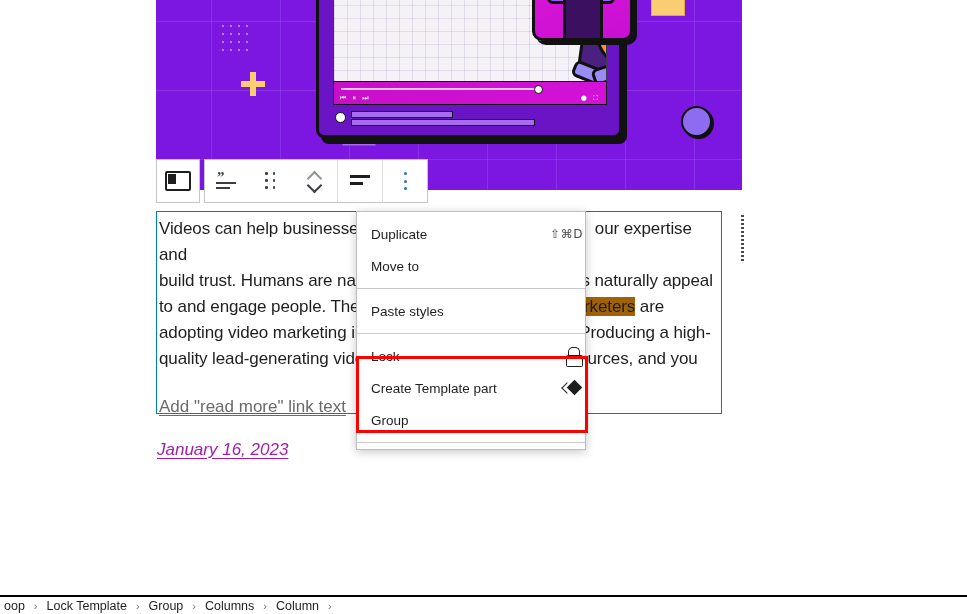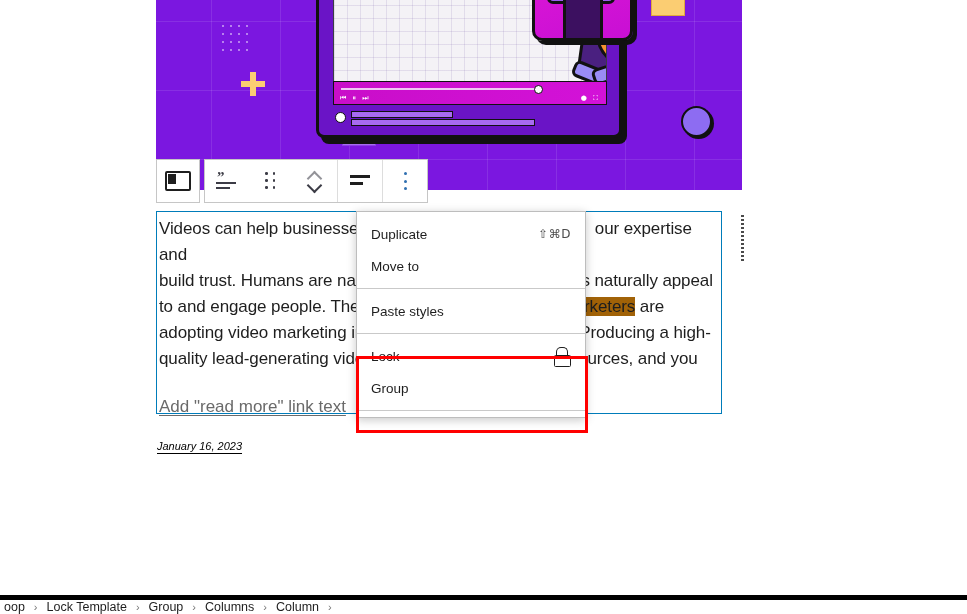--- a/index.html
+++ b/index.html
@@ -218,43 +218,43 @@
     position: absolute;
     left: 741px; top: 215px;
     width: 3px; height: 48px;
     background-image: repeating-linear-gradient(to bottom, #4a4a4a 0 2px, transparent 2px 4px);
   }
 
   
   .date-block {
     position: absolute;
     left: 157px; top: 440px;
-    font-size: 11px;
+    font-size: 17px;
     font-style: italic;
-    color: #000000;
+    color: #a21caf;
     text-decoration: underline;
     text-underline-offset: 3px;
   }
 
   
   .menu {
     position: absolute;
     left: 356px; top: 211px;
     width: 230px;
     background: #fff;
     border: 1px solid #bdbdbd;
     box-shadow: 0 2px 9px rgba(0,0,0,0.22);
     z-index: 40;
     box-sizing: border-box;
     padding-top: 6px;
   }
   .menu-item {
     display: flex; align-items: center; justify-content: space-between;
     height: 32px;
-    padding: 0 14px 0 14px;
+    padding: 0 2px 0 14px;
     font-size: 13.5px;
     color: #1e1e1e;
     box-sizing: border-box;
   }
   .menu-item .label { white-space: nowrap; }
   .menu-item .short {
     font-size: 12px; color: #4a4a4a;
     font-family: "DejaVu Sans", sans-serif;
     letter-spacing: 0.5px;
   }
@@ -282,21 +282,21 @@
     z-index: 60;
     pointer-events: none;
   }
 
   
   .breadcrumb {
     position: absolute;
     left: 0; bottom: 0;
     width: 967px; height: 19px;
     background: #fff;
-    border-top: 5px solid #000000;
+    border-top: 2px solid #000000;
     display: flex; align-items: center;
     padding-left: 4px;
     font-size: 12.5px;
     color: #1e1e1e;
     box-sizing: border-box;
     overflow: hidden;
   }
   .bc-item { white-space: nowrap; }
   .bc-sep { margin: 0 9px; color: #757575; font-size: 11px; }
 </style>
@@ -422,20 +422,27 @@
       <span class="short"></span>
     </div>
 
     <div class="menu-sep thick"></div>
 
     <div class="menu-item">
       <span class="label">Lock</span>
       <span class="mi-icon ic-lock">
         <span class="shackle"></span>
           <span class="body"></span>
+      </span>
+    </div>
+    <div class="menu-item">
+      <span class="label">Create Template part</span>
+      <span class="mi-icon ic-tmpl">
+        <span class="chv"></span>
+          <span class="dia"></span>
       </span>
     </div>
     <div class="menu-item">
       <span class="label">Group</span>
       <span class="short"></span>
     </div>
 
     <div class="menu-sep thick"></div>
 
   </div>

